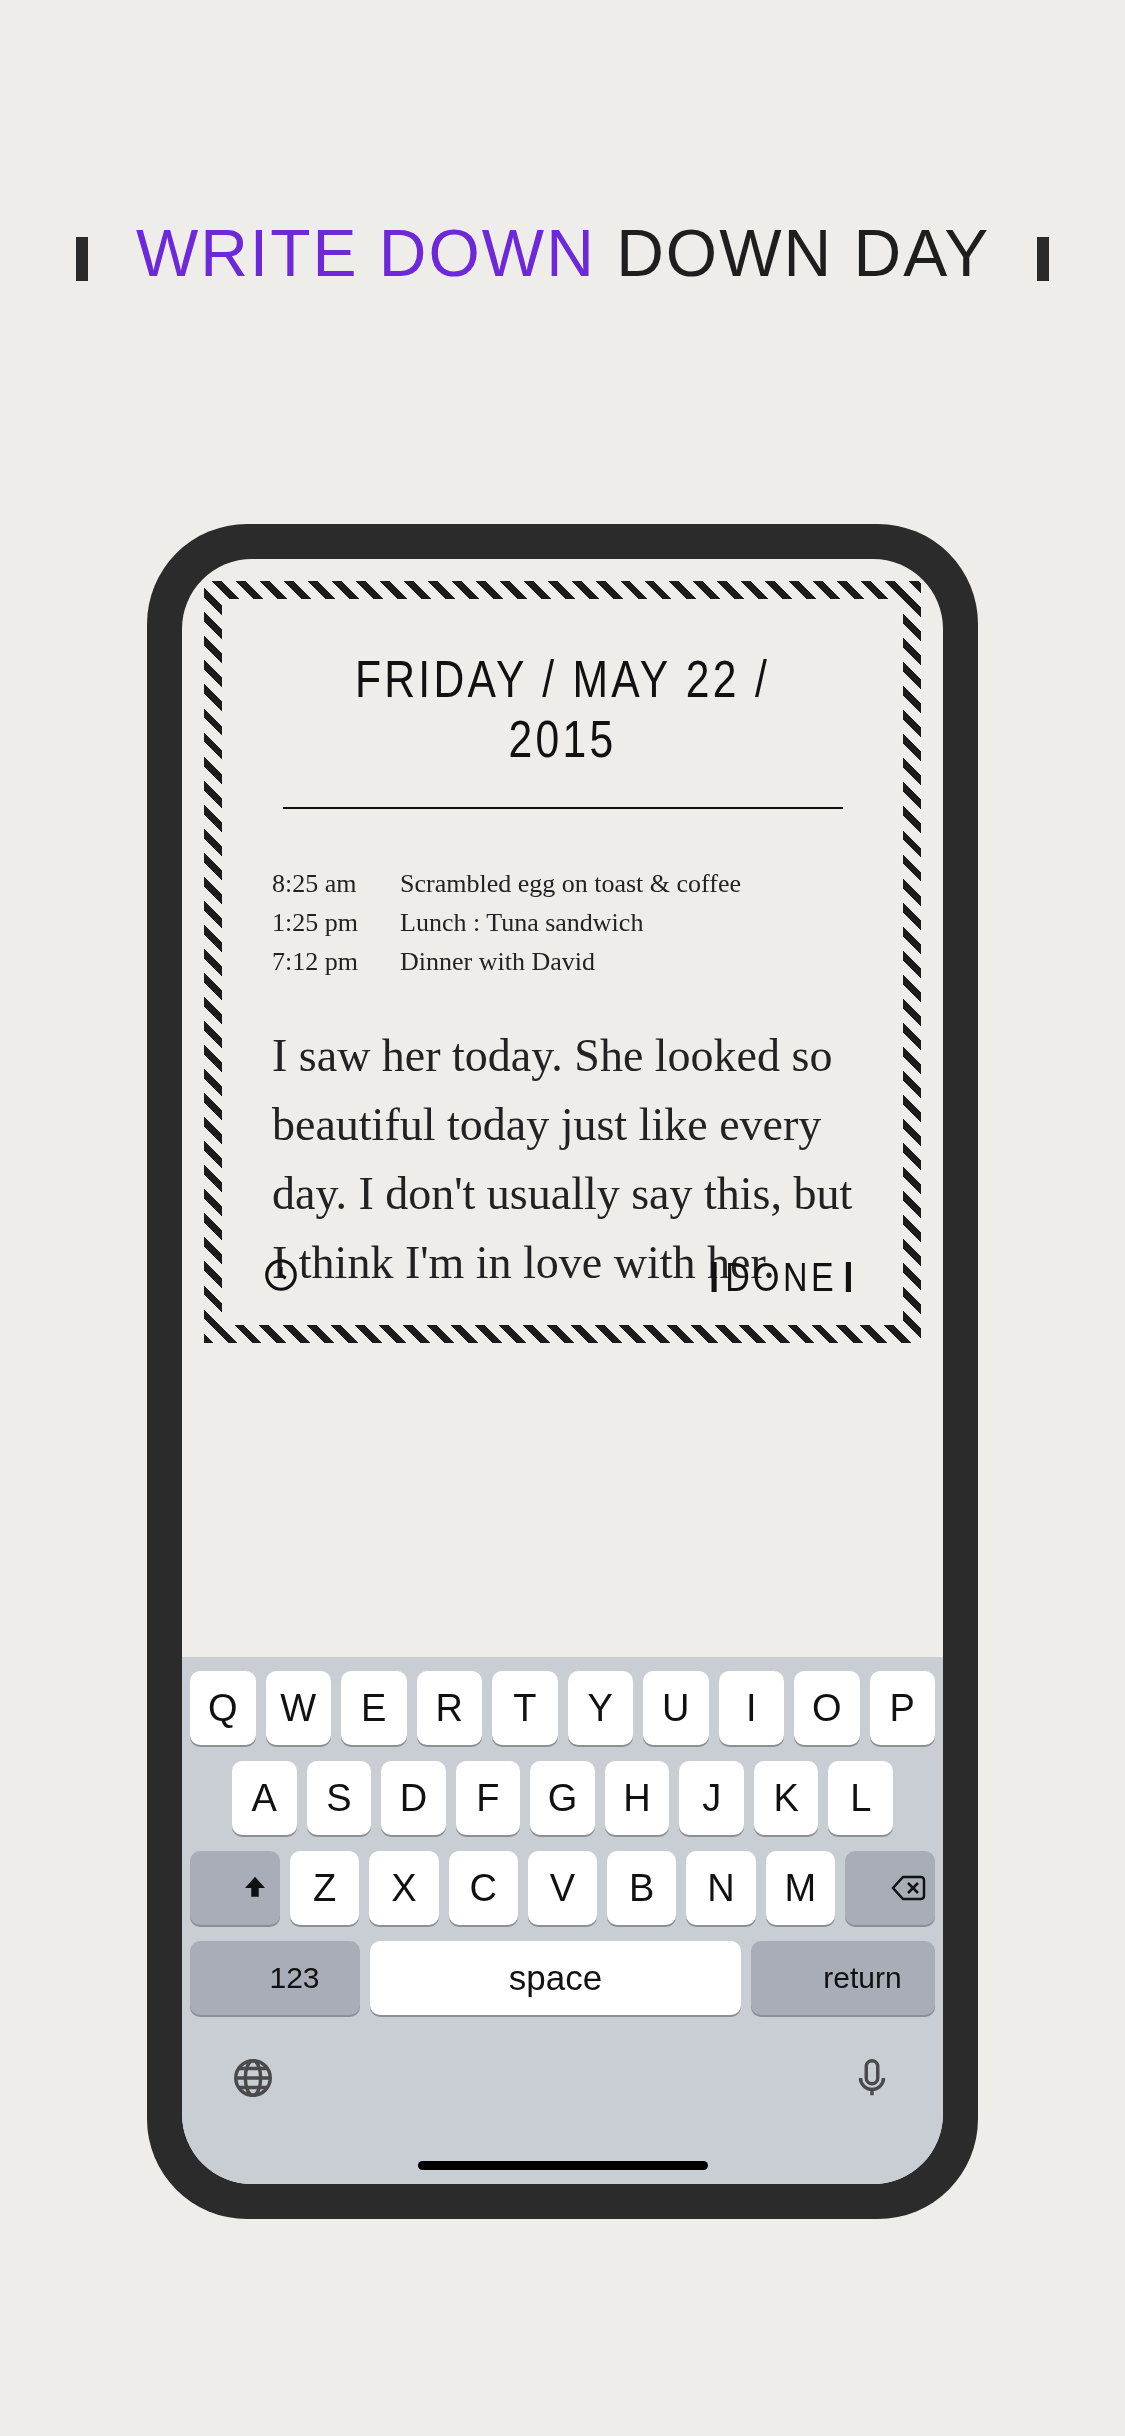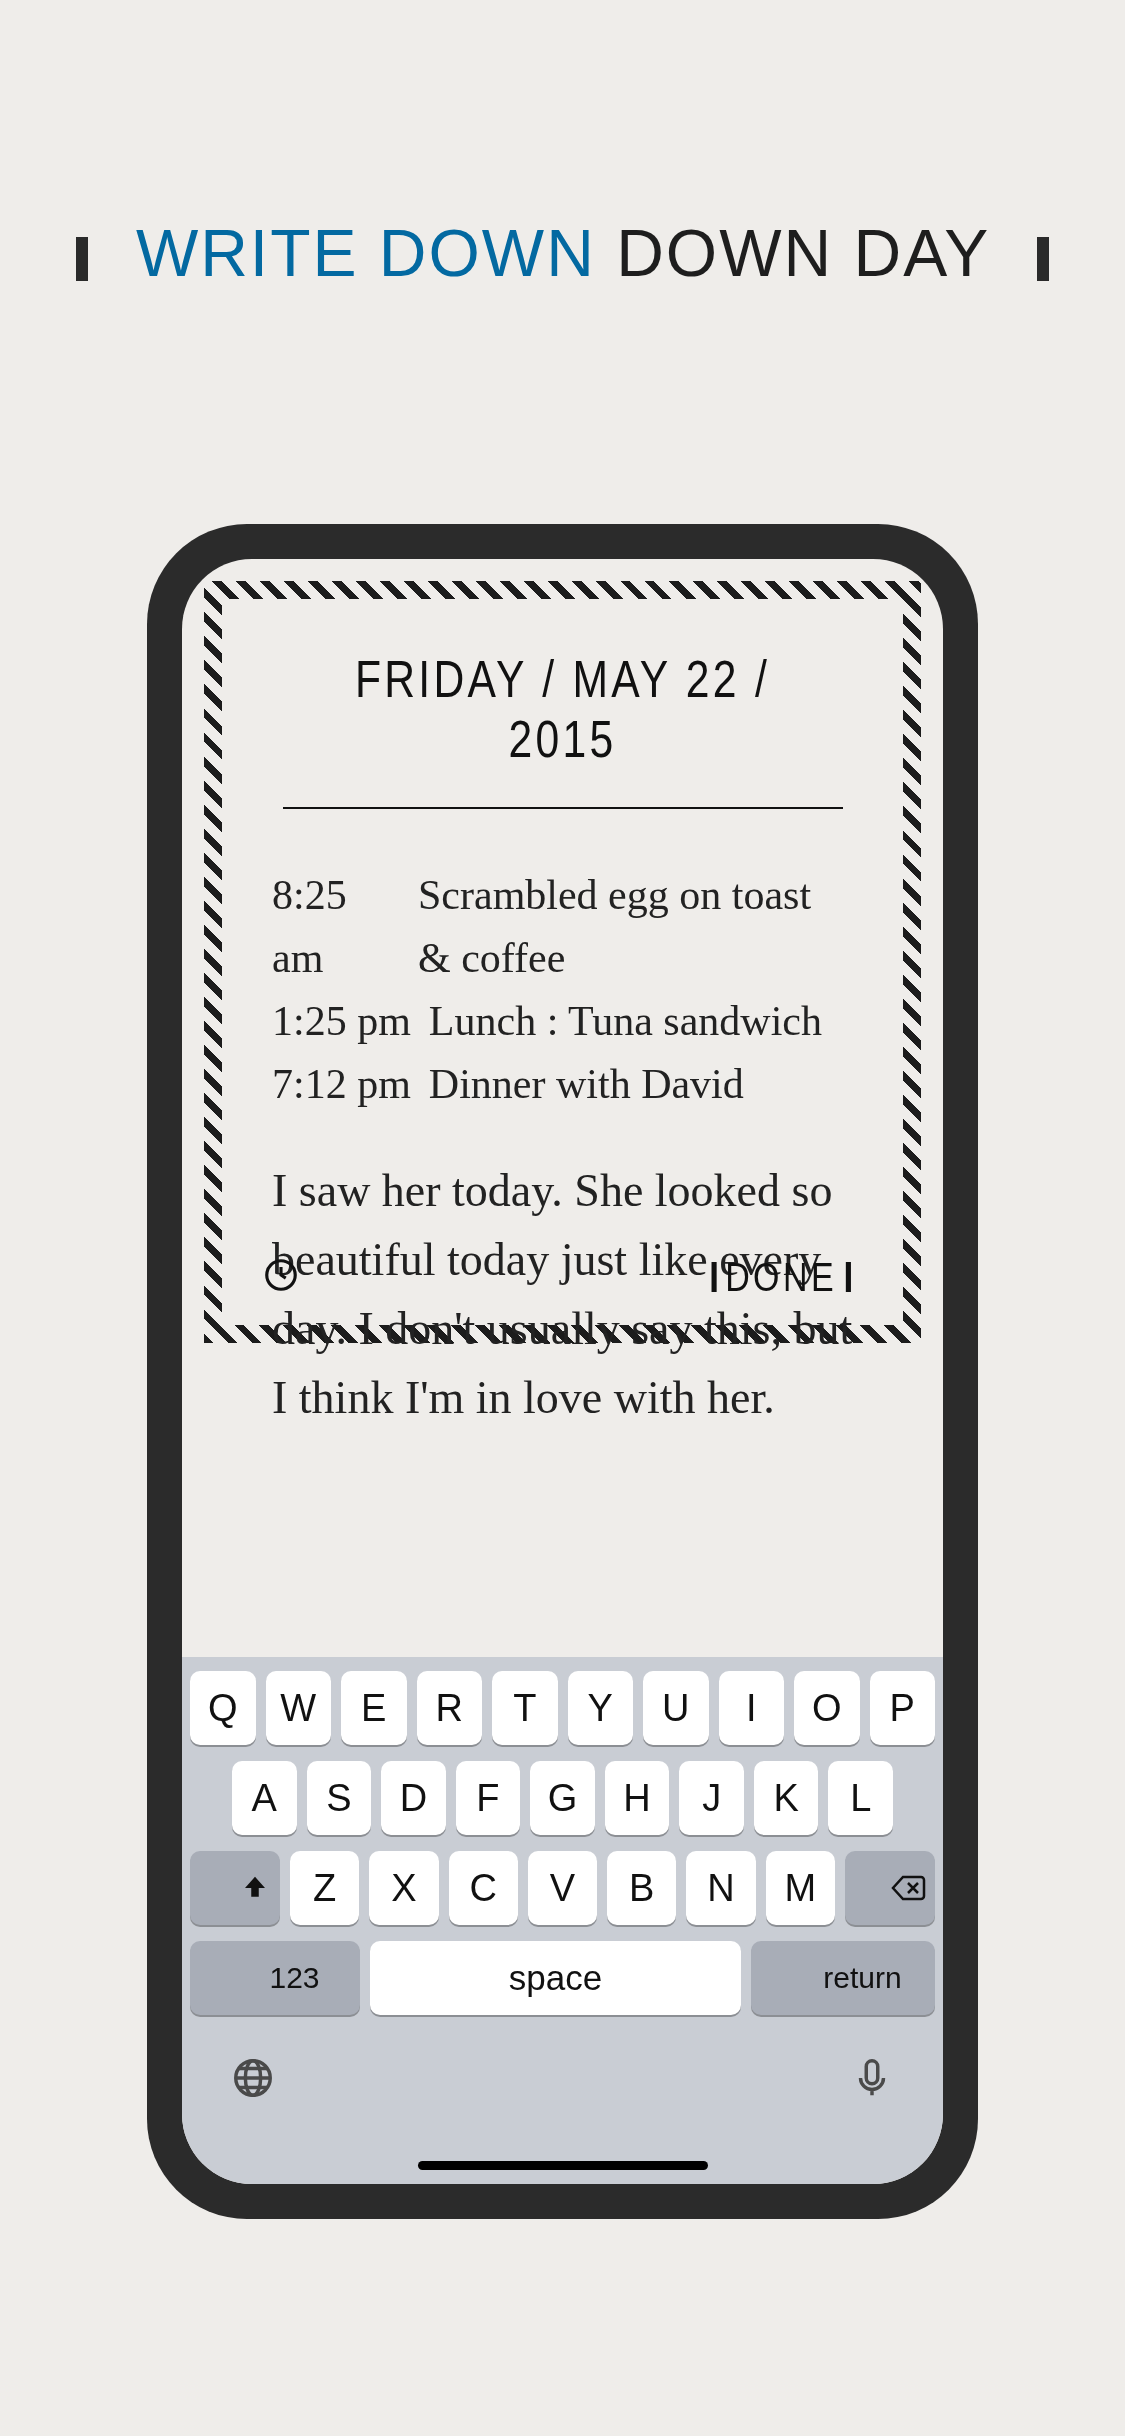--- a/index.html
+++ b/index.html
@@ -2,38 +2,38 @@
 <html><head>
 <meta charset="utf-8">
 <style>
   * { margin:0; padding:0; box-sizing:border-box; }
   html,body { width:1125px; height:2436px; background:#efedea; font-family: Georgia, 'Times New Roman', serif; }
   .page { width:1125px; height:2436px; position:relative; }
 
   
   .headline { position:absolute; top:215px; left:0; width:100%; text-align:center; font-family: -apple-system, HelveticaNeue, Helvetica, Arial, sans-serif; font-weight:400; font-size:66px; letter-spacing:2px; }
   .headline .bar { display:inline-block; width:12px; height:44px; background:#2a2a2a; vertical-align:middle; margin:0 28px; }
-  .headline .red { color:#0369a1; }
+  .headline .red { color:#6d28d9; }
   .headline .black { color:#1e1e1e; }
 
   
   .phone { position:absolute; top:524px; left:147px; width:831px; height:1695px; background:#2b2b2b; border-radius:100px; }
   .screen { position:absolute; top:35px; left:35px; right:35px; bottom:35px; border-radius:70px; overflow:hidden; background:#efedea; }
 
   
   .note-wrap { position:absolute; top:0; left:0; right:0; height:806px; padding:22px; }
   .hatch { width:100%; height:100%; position:relative; padding:18px;
     background:repeating-linear-gradient(45deg,#1c1c1c 0 7px,#efedea 7px 17px); }
   .paper { width:100%; height:100%; background:#efedea; position:relative; padding:50px 40px 40px 40px; }
 
   .date-title { text-align:center; font-family: 'Arial Narrow', HelveticaNeue-CondensedBold, Impact, sans-serif; font-weight:500; font-size:52px; letter-spacing:4px; color:#111; transform:scaleX(0.82); }
   .rule { width:560px; height:2px; background:#111; margin:38px auto 0; }
 
   .entries { margin-top:55px; padding:0 10px; }
-  .entry { display:flex; gap:18px; font-size:42px; color:#222; line-height:1.5; }
+  .entry { display:flex; font-size:26px; color:#222; line-height:1.5; }
   .entry .time { min-width:128px; }
   .para { margin-top:40px; padding:0 10px; font-size:46px; color:#222; line-height:1.5; }
 
   .note-footer { position:absolute; left:40px; right:52px; bottom:20px; height:56px; display:flex; align-items:center; justify-content:space-between; }
   .clock-icon { width:38px; height:38px; }
   .done-btn { font-family:'Arial Narrow', HelveticaNeue-CondensedBold, Impact, sans-serif; font-size:40px; letter-spacing:4px; color:#111; display:flex; align-items:center; gap:10px; transform:scaleX(0.85); transform-origin:right center; }
   .done-btn .tick { display:inline-block; width:6px; height:30px; background:#111; }
 
   
   .keyboard { position:absolute; left:0; right:0; top:1098px; bottom:0; background:#c9cdd4; padding:14px 8px 0 8px; display:flex; flex-direction:column; }

